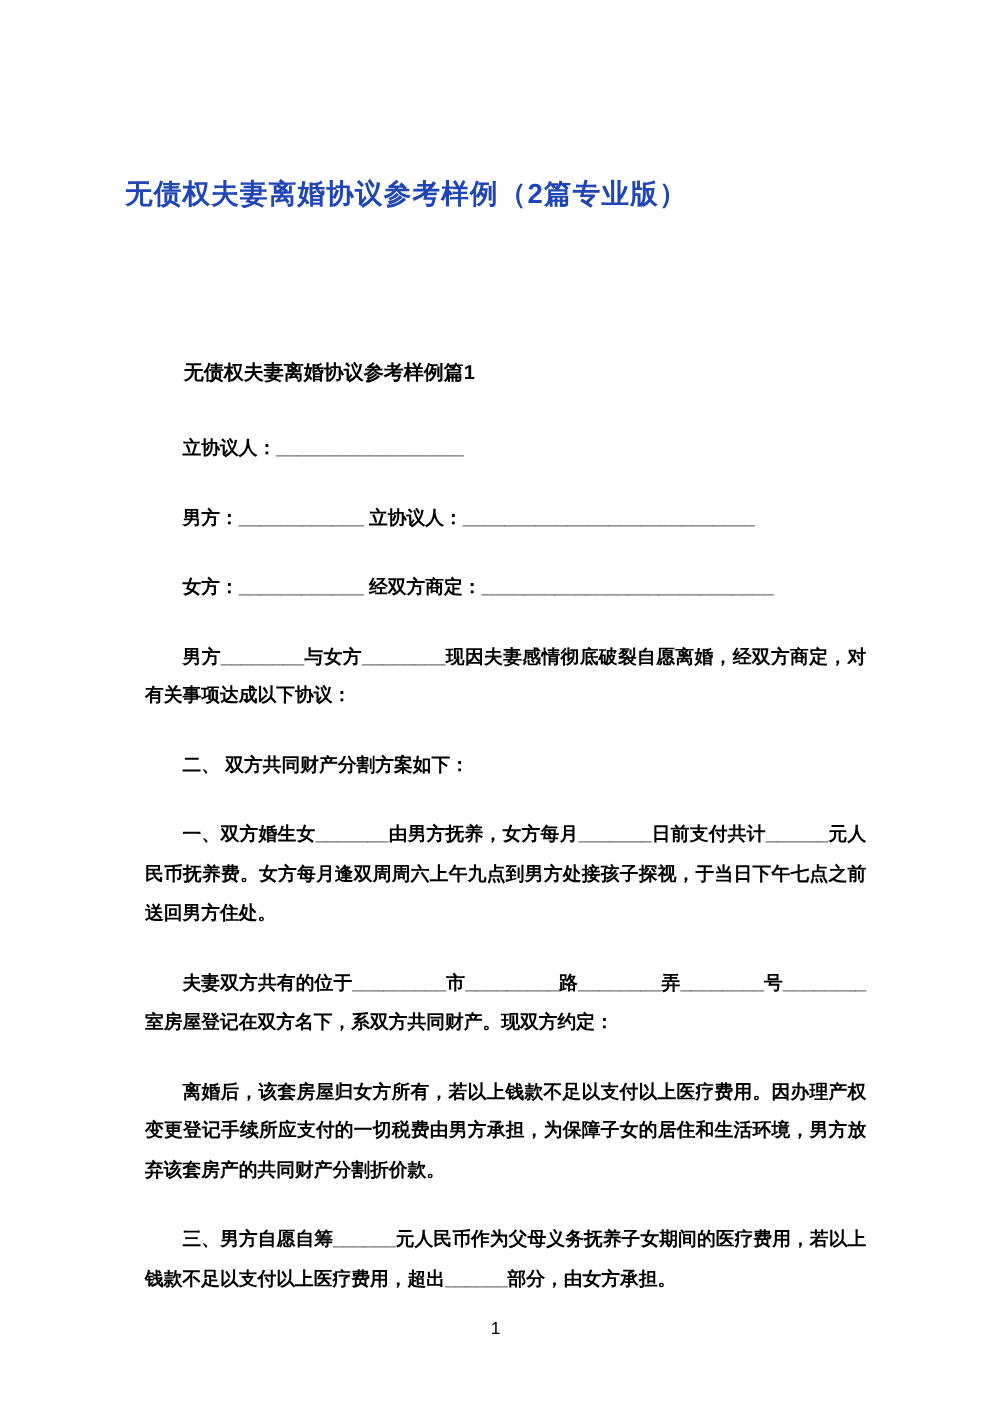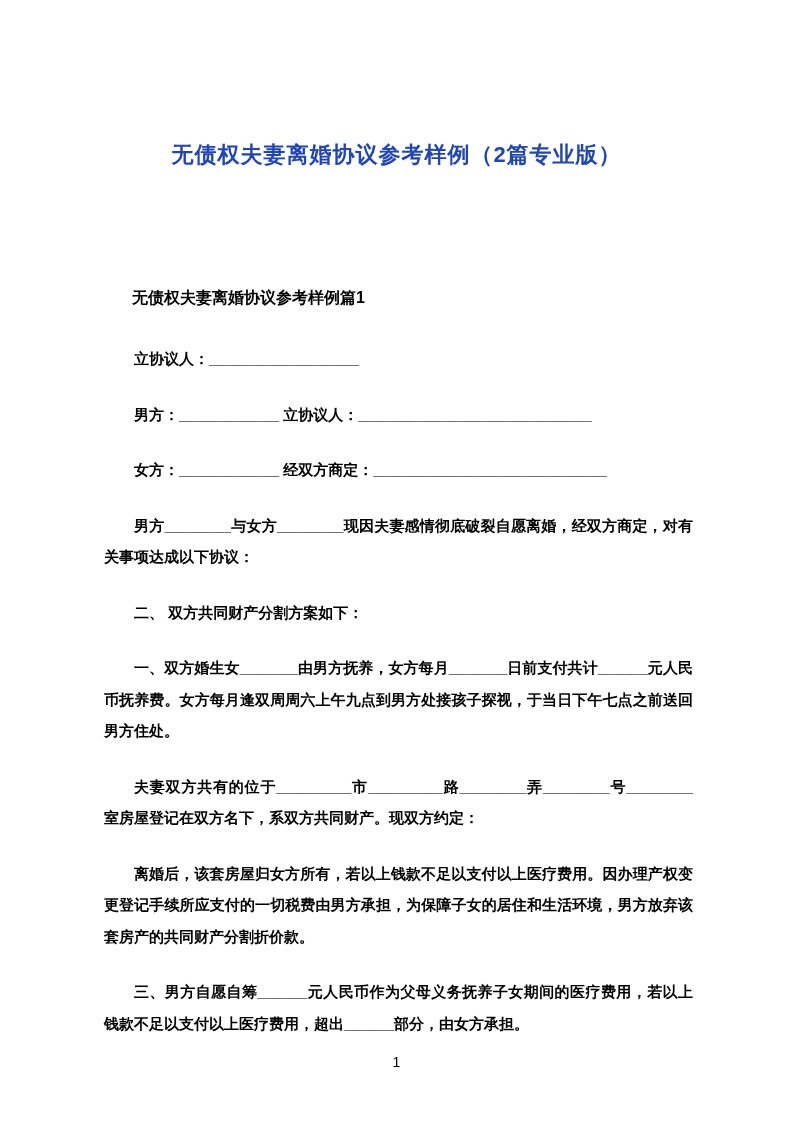--- a/index.html
+++ b/index.html
@@ -14,34 +14,34 @@
     height: 1122px;
     margin: 0 auto;
     background: #ffffff;
     padding: 140px 100px 0 100px;
     font-family: "Liberation Sans", "DejaVu Sans", sans-serif;
     color: #000000;
     overflow: hidden;
   }
   .doc-title {
     margin: 0;
-    text-align: center;
+    text-align: left;
     font-size: 22px;
     font-weight: 700;
     letter-spacing: 1px;
     color: #1f46b4;
   }
   .section-heading {
-    margin: 118px 0 34px 32px;
+    margin: 118px 0 34px 47px;
     font-size: 16px;
     font-weight: 700;
     color: #000000;
   }
   .body-para {
-    margin: 0 0 24px 4px;
+    margin: 0 0 24px 16px;
     font-size: 15px;
     font-weight: 700;
     line-height: 2.1;
     text-align: justify;
     text-indent: 2em;
     word-break: break-all;
     color: #000000;
   }
   .page-number {
     position: absolute;

